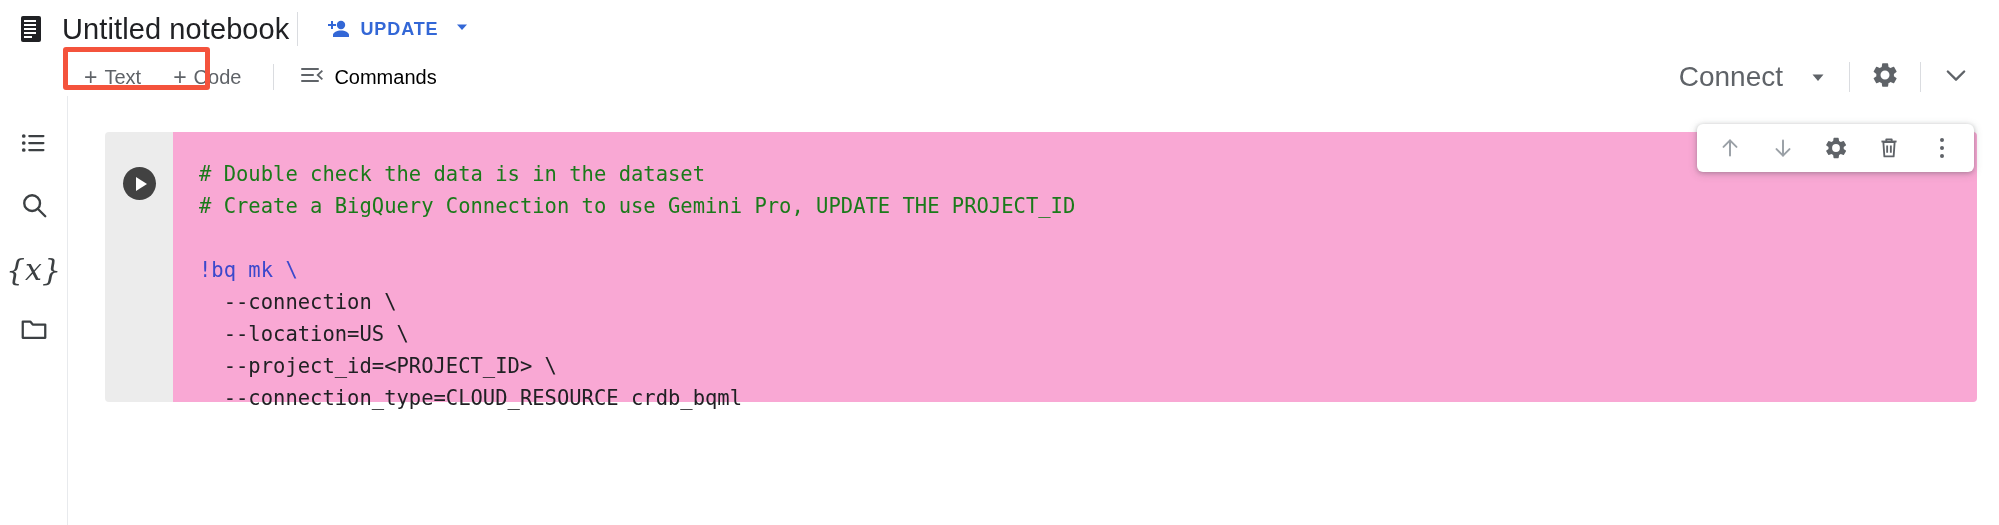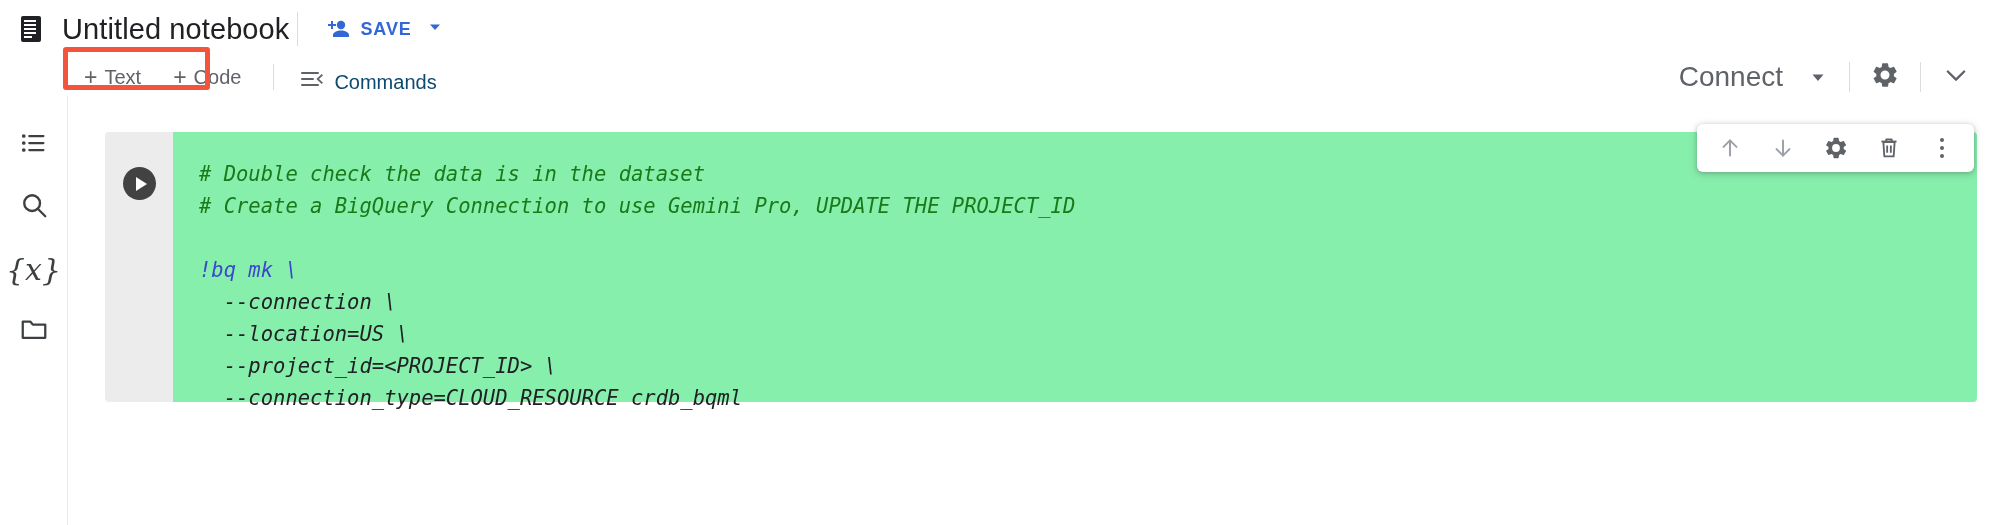--- a/index.html
+++ b/index.html
@@ -93,25 +93,25 @@
     height: 34px;
     padding: 0 16px;
     color: #5f6368;
     font-size: 20px;
     cursor: pointer;
     white-space: nowrap;
   }
   .plus-sign { font-size: 23px; color: #5f6368; line-height: 1; }
   .cmd-btn {
     display: flex;
-    align-items: flex-end;
+    align-items: center;
     gap: 10px;
     height: 34px;
     padding: 0 10px;
-    color: #0c4a6e;
+    color: #000000;
     font-size: 20px;
     cursor: pointer;
     white-space: nowrap;
   }
   .tb2-sep {
     width: 1px;
     height: 26px;
     background: #dadce0;
     margin: 0 16px;
   }
@@ -218,24 +218,23 @@
   }
   .run-btn .tri {
     width: 0; height: 0;
     border-left: 11px solid #ffffff;
     border-top: 7px solid transparent;
     border-bottom: 7px solid transparent;
     margin-left: 4px;
   }
   .cell-body {
     flex: 1 1 auto;
-    background: #86efac;
+    background: #f9a8d4;
     border-radius: 0 4px 4px 0;
     padding: 26px 0 0 26px;
-    font-style: italic;
   }
   .code {
     margin: 0;
     font-family: "DejaVu Sans Mono", monospace;
     font-size: 20.5px;
     line-height: 32px;
     white-space: pre;
     color: #202124;
   }
   .code .cmt { color: #1a7a1a; }
@@ -289,21 +288,21 @@
 
   <div class="tb-group" style="margin-left:14px">
     <div class="tb-btn">
       <span>
         <svg width="26" height="24" viewBox="0 0 26 24" fill="#3367d6">
           <circle cx="15" cy="8" r="4.2"></circle>
           <path d="M15 13.5c-4 0-8 2-8 4.3V20h16v-2.2c0-2.3-4-4.3-8-4.3z"></path>
           <path d="M5 4h2v3h3v2H7v3H5V9H2V7h3z"></path>
         </svg>
       </span>
-      <span>SAVE</span>
+      <span>UPDATE</span>
     </div>
     <div class="tb-caret">
       <span>
         <svg width="16" height="16" viewBox="0 0 16 16">
             <path d="M3 5.5h10L8 11z" fill="#3367d6"></path>
           </svg>
       </span>
     </div>
   </div>
 

